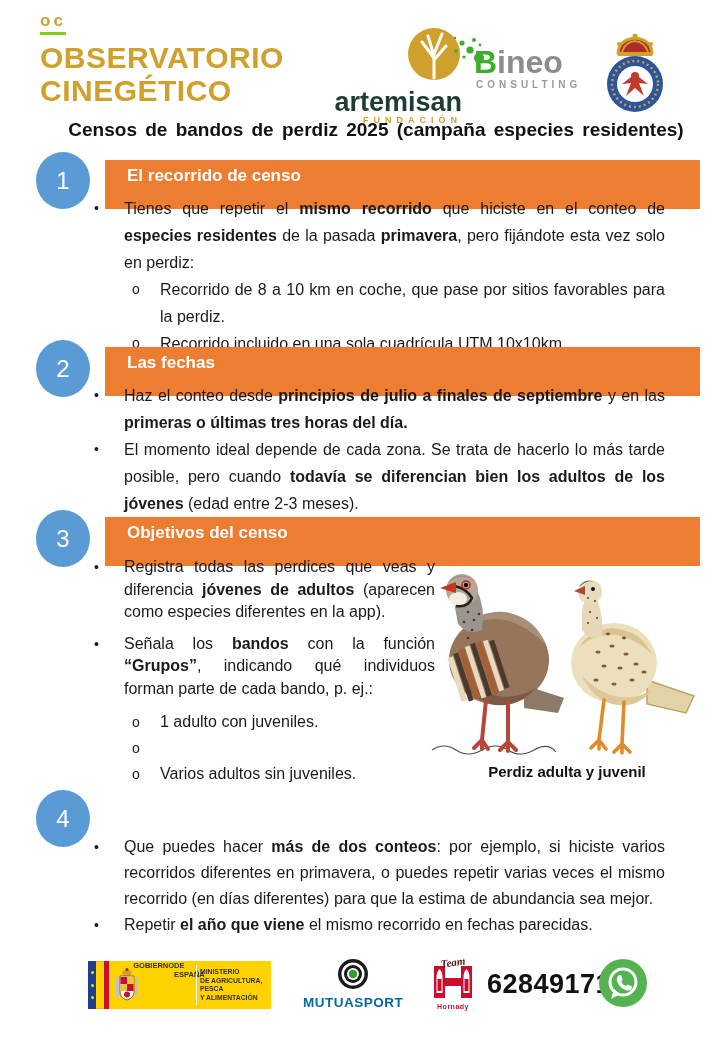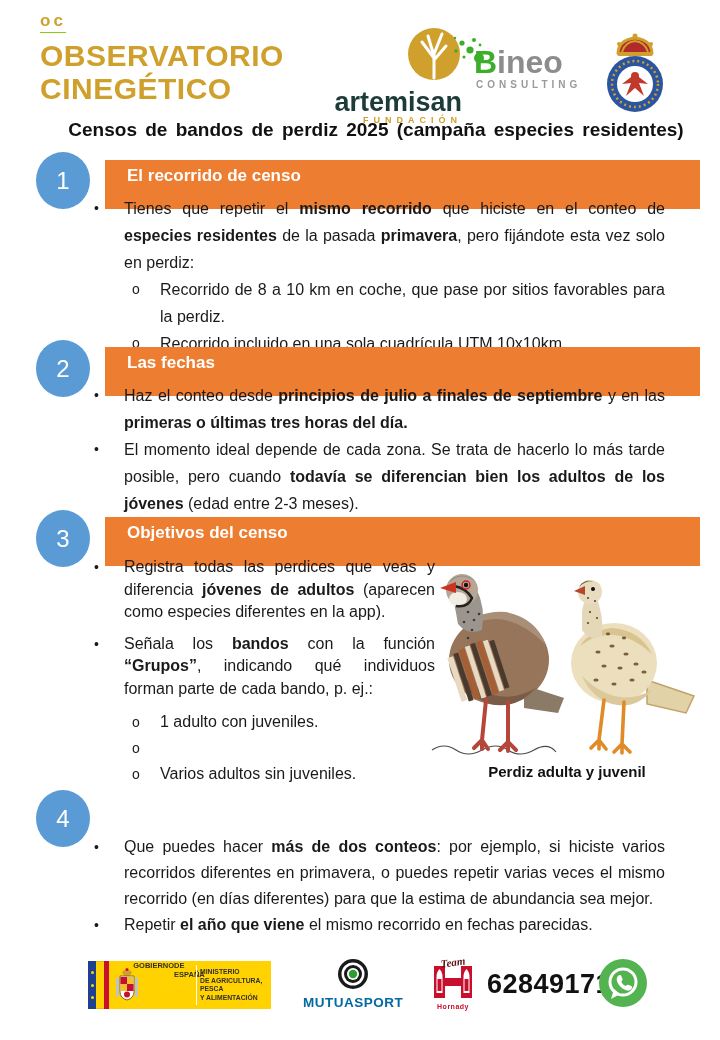--- a/index.html
+++ b/index.html
@@ -6,21 +6,21 @@
   .page{
     position:relative;width:720px;height:1040px;background:#ffffff;
     font-family:"Liberation Sans",sans-serif;color:#1a1a1a;overflow:hidden;
   }
   .abs{position:absolute;}
   .hidden-data{position:absolute;width:1px;height:1px;overflow:hidden;clip:rect(0 0 0 0);white-space:nowrap;}
 
   
   .oc-logo{left:40px;top:12px;color:#CFA02C;line-height:1;}
   .oc-mark{display:inline-block;font-size:17px;font-weight:bold;letter-spacing:3px;
-    border-bottom:1px solid #84cc16;padding-bottom:3px;margin-bottom:6px;}
+    border-bottom:3px solid #84cc16;padding-bottom:3px;margin-bottom:6px;}
   .oc-l1,.oc-l2{font-size:30px;font-weight:800;letter-spacing:.5px;line-height:33px;}
 
   .artemisan{left:322px;top:26px;width:140px;text-align:right;}
   .art-name{font-size:27px;font-weight:bold;color:#1D3C38;line-height:26px;margin-top:3px;}
   .art-tag{font-size:9px;font-weight:bold;color:#CFA02C;letter-spacing:5px;margin-top:0;}
 
   .bineo{left:460px;top:46px;width:120px;}
   .bineo-word{font-size:32px;font-weight:800;line-height:32px;padding-left:14px;}
   .b-init{color:#3DAE2B;}
   .b-rest{color:#8C8C8C;}

